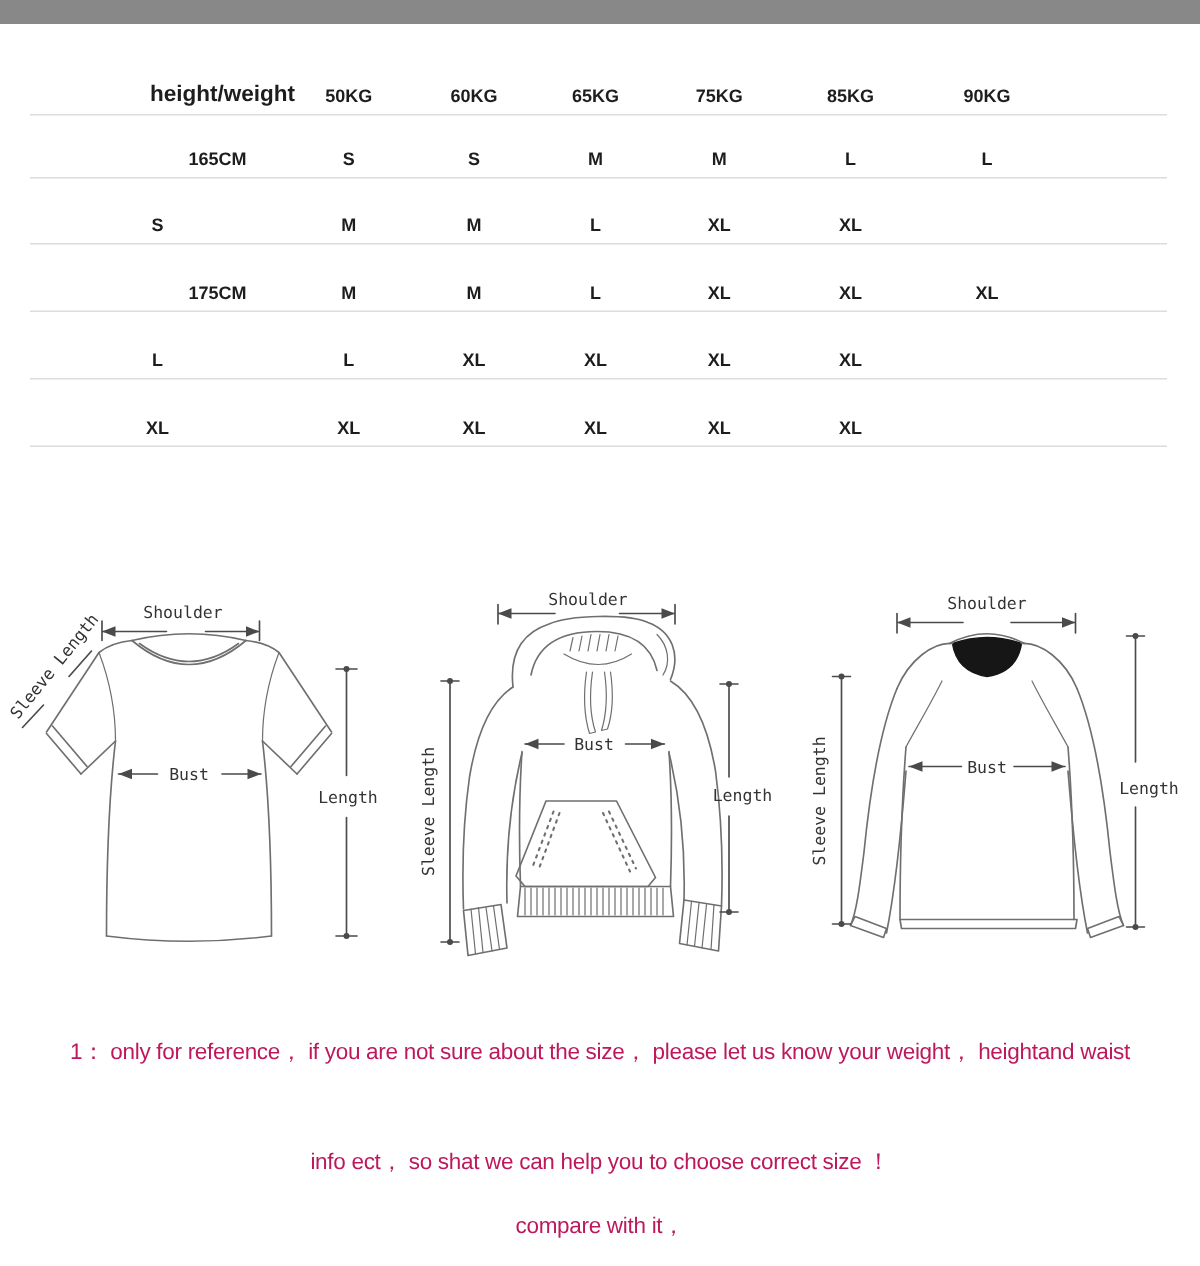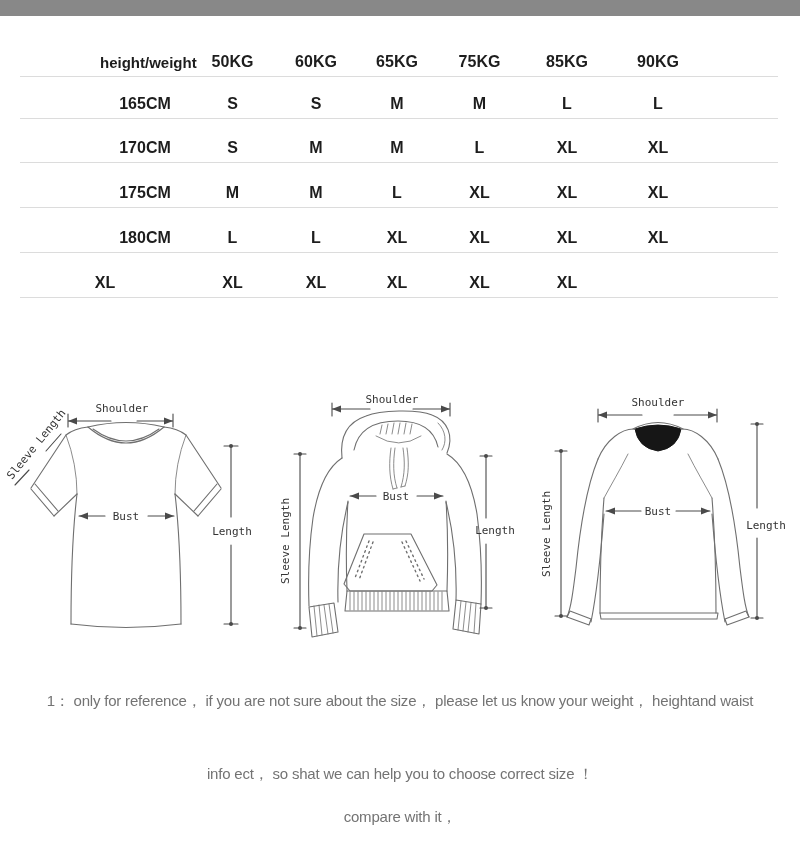--- a/index.html
+++ b/index.html
@@ -8,21 +8,21 @@
   }
   *{box-sizing:border-box}
   html,body{margin:0;padding:0}
   body{background:#888;font-family:"Liberation Sans",sans-serif}
   .page{position:relative;width:800px;height:844px;background:var(--page-bg);margin:16px auto;overflow:hidden}
 
   
   .size-table{position:absolute;left:20px;top:0;width:758px}
   .trow{display:grid;grid-template-columns:170px 85px 82px 80px 85px 90px 92px;
         align-items:end;border-bottom:1px solid var(--table-line)}
-  .trow .tc{font-weight:bold;font-size:16px;color:var(--table-text);
+  .trow .tc{font-weight:bold;font-size:12px;color:var(--table-text);
             text-align:center;padding-bottom:5px;white-space:nowrap}
   .trow .c1{padding-left:80px}
   .thead{height:61px}
   .thead .c1{font-size:15px}
   .r1{height:42px}.r2{height:44px}.r3{height:45px}.r4{height:45px}.r5{height:45px}
 
   
   .sketches svg{position:absolute;top:350px;width:260px;height:300px}
   .svg-tshirt{left:0}
   .svg-hoodie{left:280px}
@@ -30,21 +30,21 @@
   .sketch path{fill:none;stroke:var(--sketch);stroke-width:1.1;stroke-linecap:round;stroke-linejoin:round}
   .sketch path.thin{stroke-width:0.8}
   .sketch path.dash{stroke-dasharray:1.6,3.6;stroke-width:1.4}
   .sketch path.fillblack{fill:#161616;stroke:#161616;stroke-width:1}
   .measure path{fill:none;stroke:var(--measure);stroke-width:1.1;stroke-linecap:round}
   .measure polygon,.measure circle{fill:var(--measure);stroke:none}
   .measure text{font-family:"DejaVu Sans Mono",monospace;font-size:11px;fill:var(--label)}
 
   
   .note{position:absolute;left:0;width:800px;text-align:center;font-size:15px;
-        color:#737373;white-space:nowrap;letter-spacing:-0.2px}
+        color:#be185d;white-space:nowrap;letter-spacing:-0.2px}
   .note1{top:676px}.note2{top:749px}.note3{top:747px}.note4{top:792px}
 </style>
 </head>
 <body>
 
 <div class="page">
 
   <div class="size-table">
     <div class="trow thead">
       <div class="tc c1">height/weight</div>
@@ -58,39 +58,37 @@
     <div class="trow r1">
       <div class="tc c1">165CM</div>
       <div class="tc">S</div>
       <div class="tc">S</div>
       <div class="tc">M</div>
       <div class="tc">M</div>
       <div class="tc">L</div>
       <div class="tc">L</div>
     </div>
     <div class="trow r2">
-      <div class="tc c1">170CM</div>
       <div class="tc">S</div>
       <div class="tc">M</div>
       <div class="tc">M</div>
       <div class="tc">L</div>
       <div class="tc">XL</div>
       <div class="tc">XL</div>
     </div>
     <div class="trow r3">
       <div class="tc c1">175CM</div>
       <div class="tc">M</div>
       <div class="tc">M</div>
       <div class="tc">L</div>
       <div class="tc">XL</div>
       <div class="tc">XL</div>
       <div class="tc">XL</div>
     </div>
     <div class="trow r4">
-      <div class="tc c1">180CM</div>
       <div class="tc">L</div>
       <div class="tc">L</div>
       <div class="tc">XL</div>
       <div class="tc">XL</div>
       <div class="tc">XL</div>
       <div class="tc">XL</div>
     </div>
     <div class="trow r5">
       <div class="tc">XL</div>
       <div class="tc">XL</div>

